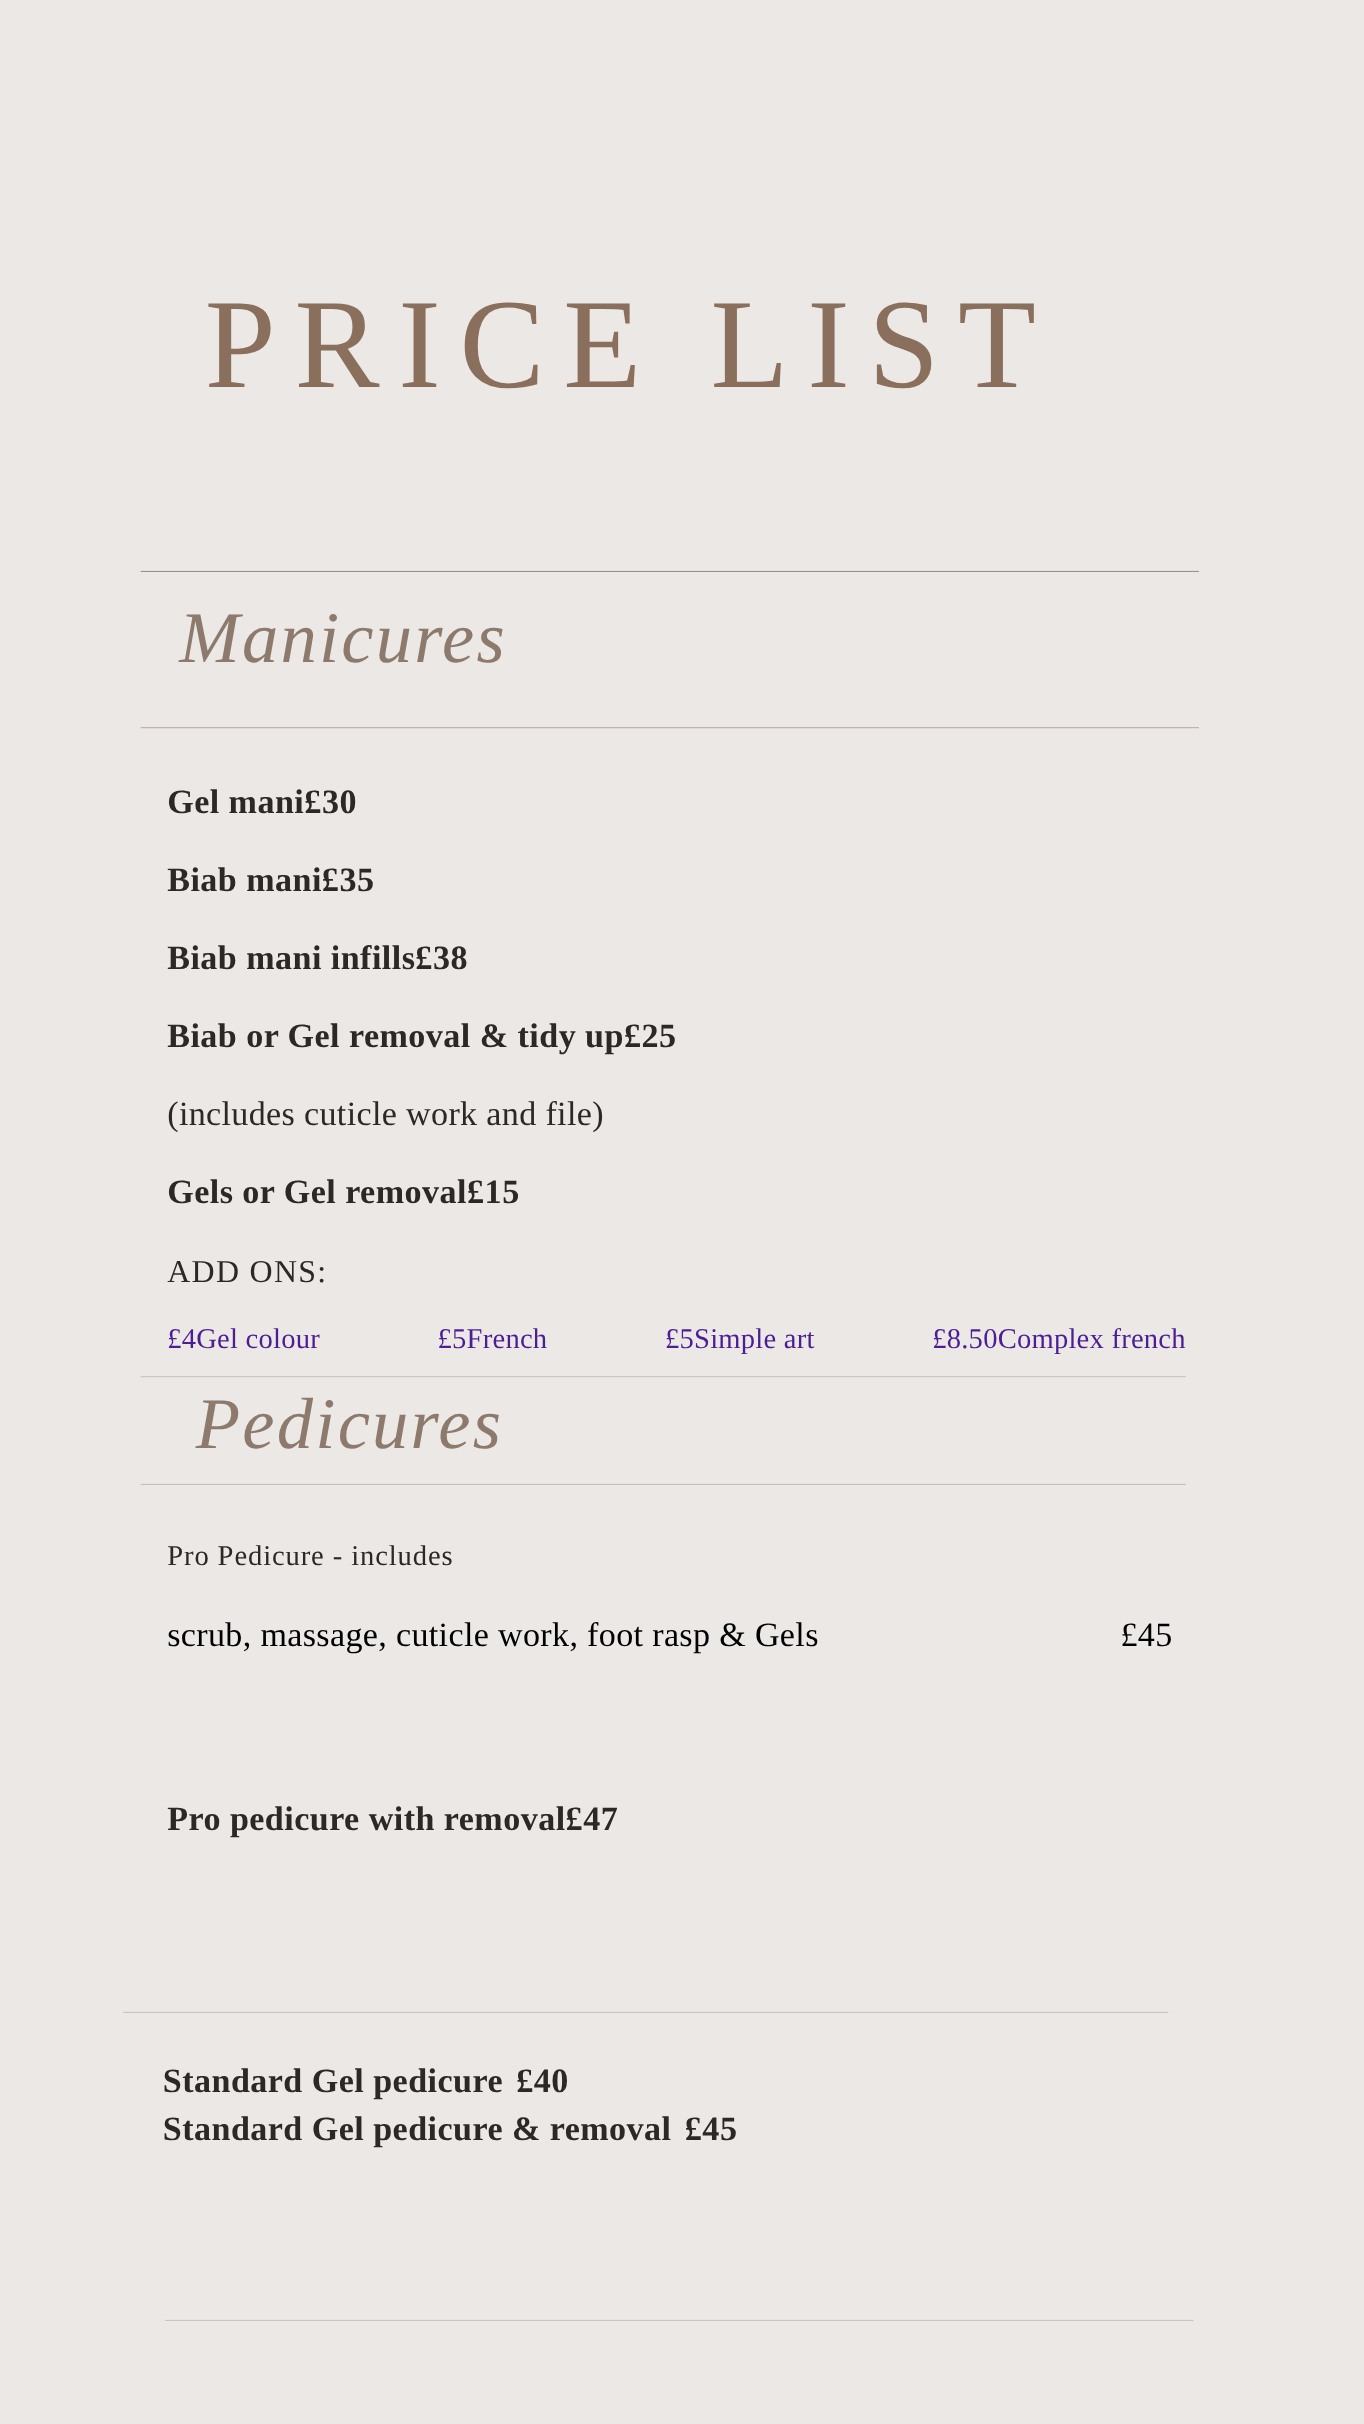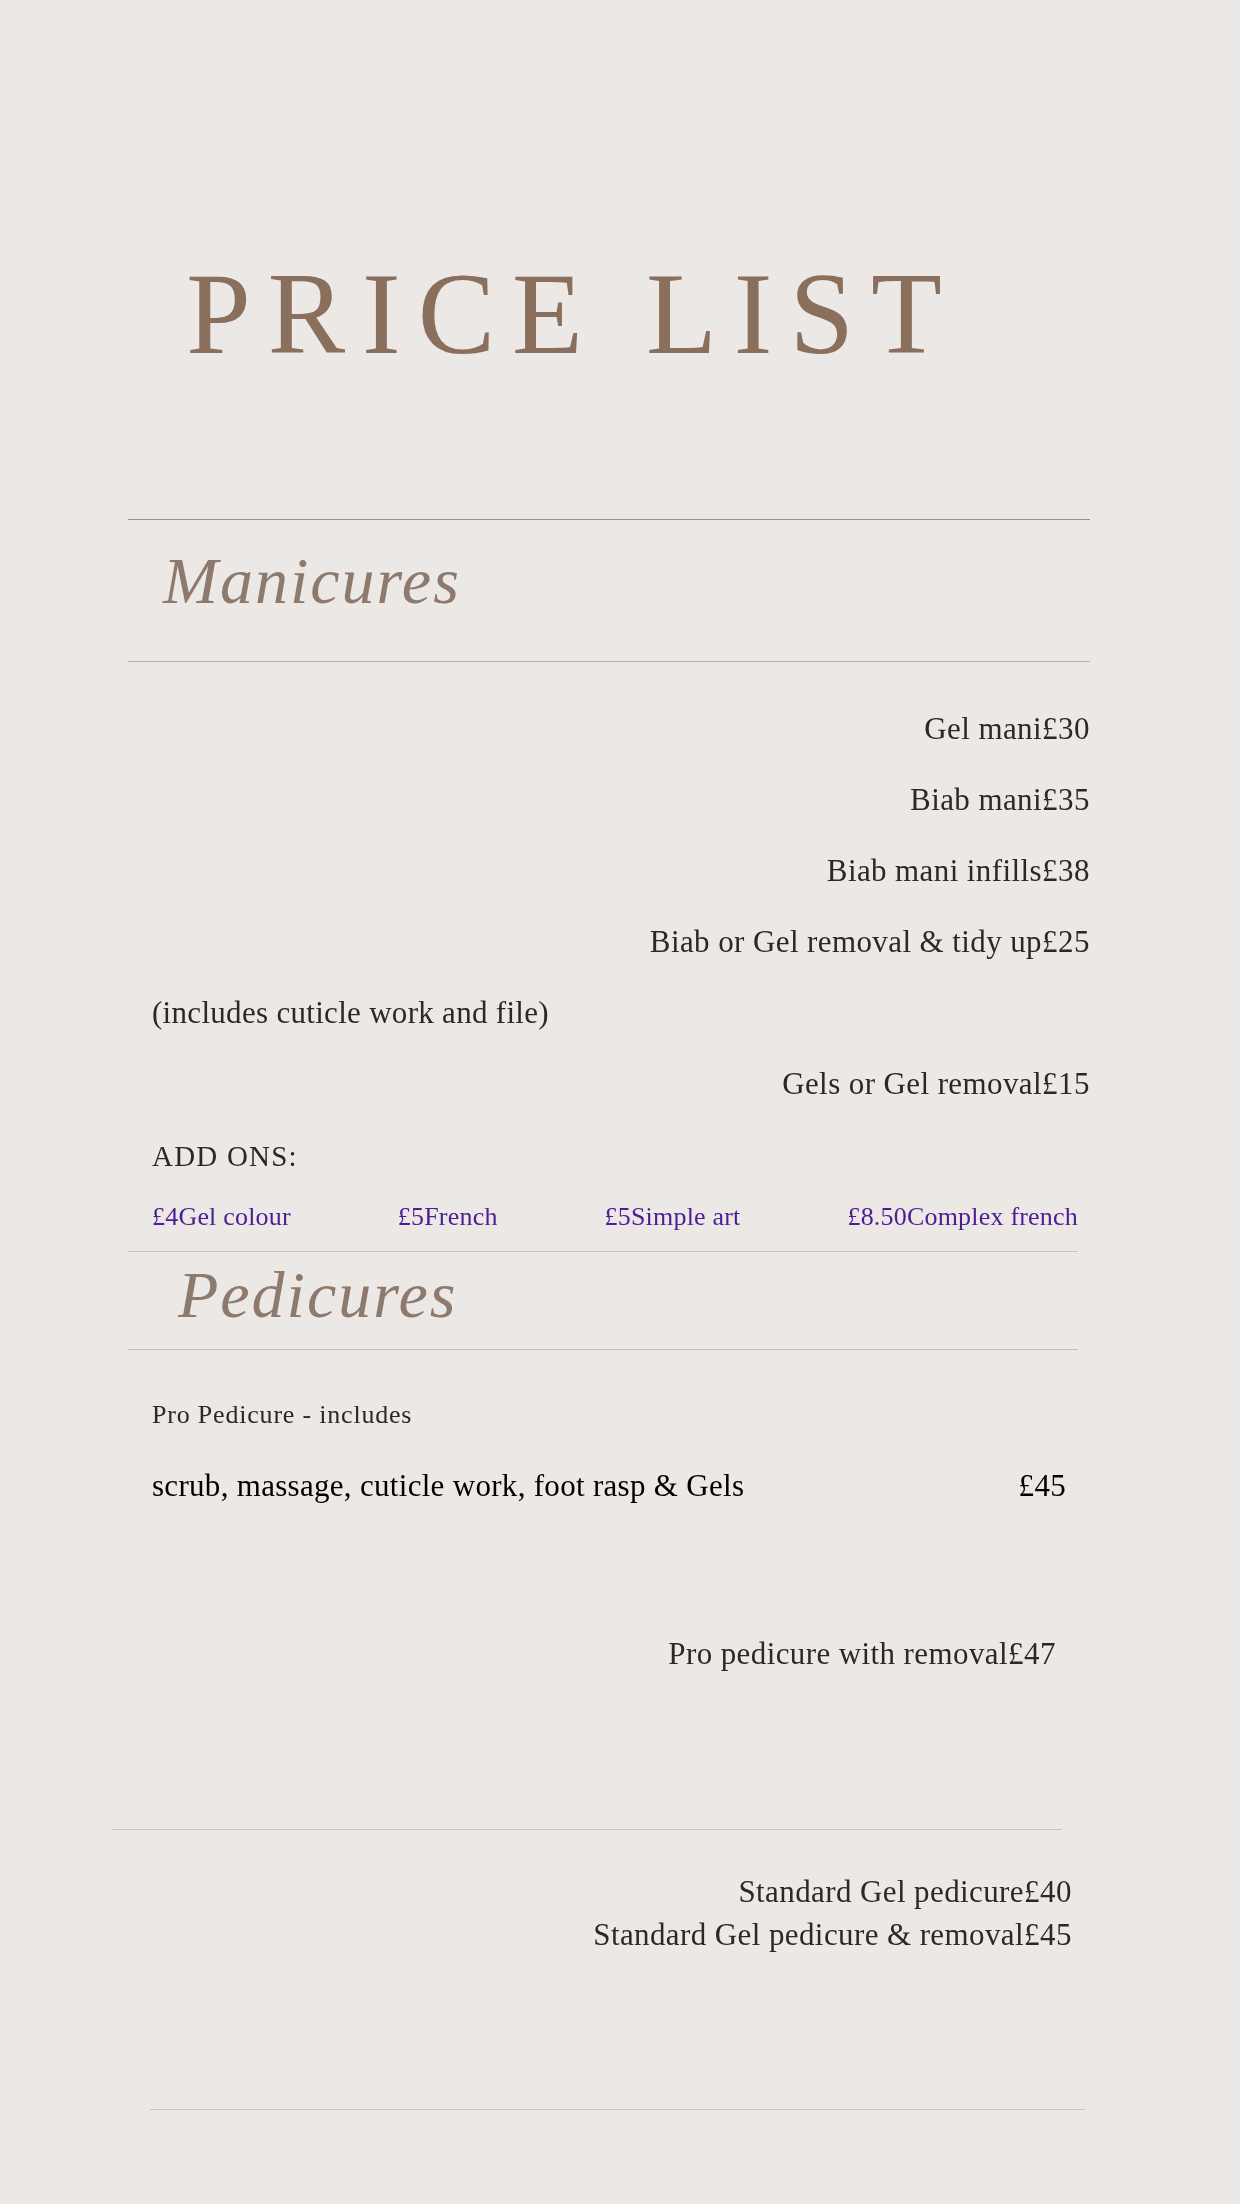--- a/index.html
+++ b/index.html
@@ -68,21 +68,22 @@
     white-space: nowrap;
   }
   .heading-manicures { left: 163px; top: 548px; }
   .heading-pedicures { left: 178px; top: 1262px; }
 
   
   .row {
     position: absolute;
     display: flex;
     align-items: baseline;
-    justify-content: flex-end;
+    justify-content: flex-start;
+    font-weight: bold;
   }
   .row .label {
     font-size: 31px;
     line-height: 1.0;
     letter-spacing: 0.4px;
     color: #2b2825;
     white-space: nowrap;
   }
   .row .price {
     font-size: 31px;
@@ -170,21 +171,21 @@
   }
   .pedi-desc-row .price { padding-right: 12px; }
 
   .r-pedi-removal { left: 152px; top: 1638px; width: 918px; }
   .r-pedi-removal .price { padding-right: 14px; }
 
   
   .std-row { left: 148px; width: 930px; }
   .r-std-gel      { top: 1876px; }
   .r-std-gel-rem  { top: 1919px; }
-  .std-row .price { padding-right: 6px; }
+  .std-row .price { padding-right: 6px; margin-left: 12px; }
 </style>
 </head>
 <body>
 
 <div class="page">
 
   <h1 class="title">PRICE LIST</h1>
 
   <div class="rule rule-top"></div>
 

